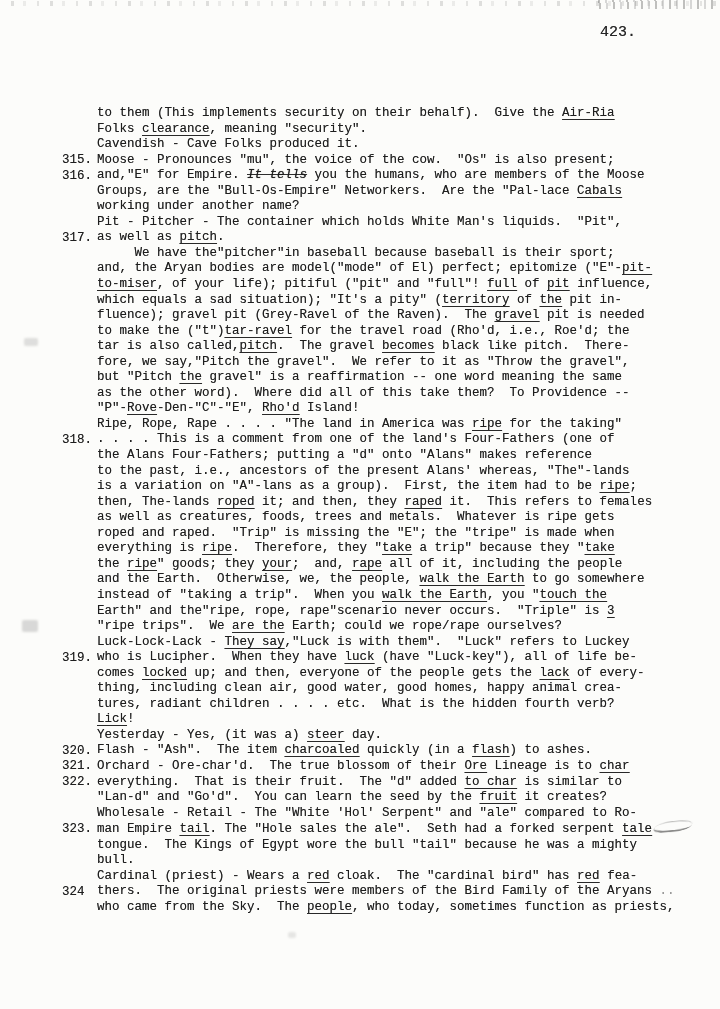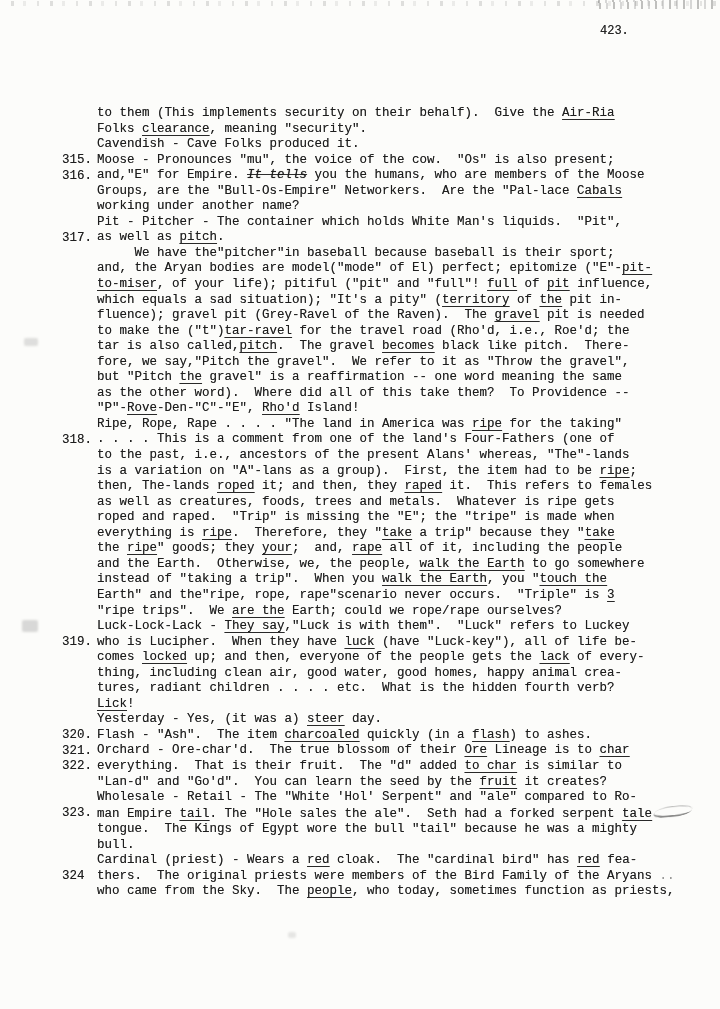--- a/index.html
+++ b/index.html
@@ -30,21 +30,21 @@
       transparent 7px 12px, rgba(50,50,50,.18) 12px 14px);
     filter: blur(.5px);
   }
   .smudge { position: absolute; background: rgba(90,90,90,.18); filter: blur(1px); border-radius: 2px; }
   .smudge-a { left: 24px; top: 338px; width: 14px; height: 8px; }
   .smudge-b { left: 22px; top: 620px; width: 16px; height: 12px; background: rgba(90,90,90,.22); }
   .smudge-c { left: 288px; top: 932px; width: 8px; height: 6px; background: rgba(90,90,90,.14); }
 
   .page-number {
     position: absolute; top: 24px; left: 600px;
-    font-size: 12px; color: #262626;
+    font-size: 15px; color: #262626;
     text-shadow: 0 0 .4px rgba(0,0,0,.55);
   }
 
   .doc-body {
     position: absolute; top: 106px; left: 62px; width: 610px;
     font-size: 12.5px; line-height: 15.55px; color: #1e1e1e;
     text-shadow: 0 0 .4px rgba(0,0,0,.5);
   }
   .entry { position: relative; padding-left: 35px; }
   .entry .num { position: absolute; left: 0; top: 16px; }
@@ -115,20 +115,21 @@
           <div class="line"><span>tar is also called,</span><span class="u">pitch</span><span>.  The gravel </span><span class="u">becomes</span><span> black like pitch.  There-</span></div>
           <div class="line"><span>fore, we say,"Pitch the gravel".  We refer to it as "Throw the gravel",</span></div>
           <div class="line"><span>but "Pitch </span><span class="u">the</span><span> gravel" is a reaffirmation -- one word meaning the same</span></div>
           <div class="line"><span>as the other word).  Where did all of this take them?  To Providence --</span></div>
           <div class="line"><span>"P"-</span><span class="u">Rove</span><span>-Den-"C"-"E", </span><span class="u">Rho'd</span><span> Island!</span></div>
         </div>
         <div class="entry">
           <span class="num">318.</span>
           <div class="line"><span>Ripe, Rope, Rape . . . . "The land in America was </span><span class="u">ripe</span><span> for the taking"</span></div>
           <div class="line"><span>. . . . This is a comment from one of the land's Four-Fathers (one of</span></div>
+          <div class="line"><span>the Alans Four-Fathers; putting a "d" onto "Alans" makes reference</span></div>
           <div class="line"><span>to the past, i.e., ancestors of the present Alans' whereas, "The"-lands</span></div>
           <div class="line"><span>is a variation on "A"-lans as a group).  First, the item had to be </span><span class="u">ripe</span><span>;</span></div>
           <div class="line"><span>then, The-lands </span><span class="u">roped</span><span> it; and then, they </span><span class="u">raped</span><span> it.  This refers to females</span></div>
           <div class="line"><span>as well as creatures, foods, trees and metals.  Whatever is ripe gets</span></div>
           <div class="line"><span>roped and raped.  "Trip" is missing the "E"; the "tripe" is made when</span></div>
           <div class="line"><span>everything is </span><span class="u">ripe</span><span>.  Therefore, they "</span><span class="u">take</span><span> a trip" because they "</span><span class="u">take</span></div>
           <div class="line"><span>the </span><span class="u">ripe</span><span>" goods; they </span><span class="u">your</span><span>;  and, </span><span class="u">rape</span><span> all of it, including the people</span></div>
           <div class="line"><span>and the Earth.  Otherwise, we, the people, </span><span class="u">walk the Earth</span><span> to go somewhere</span></div>
           <div class="line"><span>instead of "taking a trip".  When you </span><span class="u">walk the Earth</span><span>, you "</span><span class="u">touch the</span></div>
           <div class="line"><span>Earth" and the"ripe, rope, rape"scenario never occurs.  "Triple" is </span><span class="u">3</span></div>

